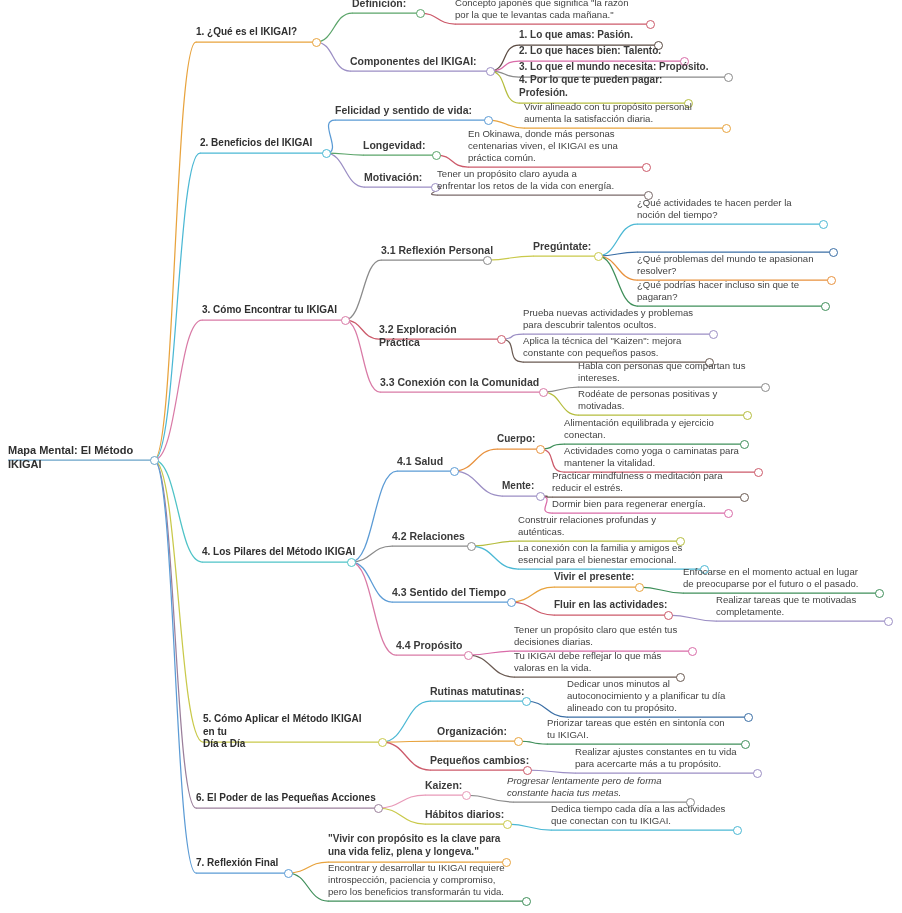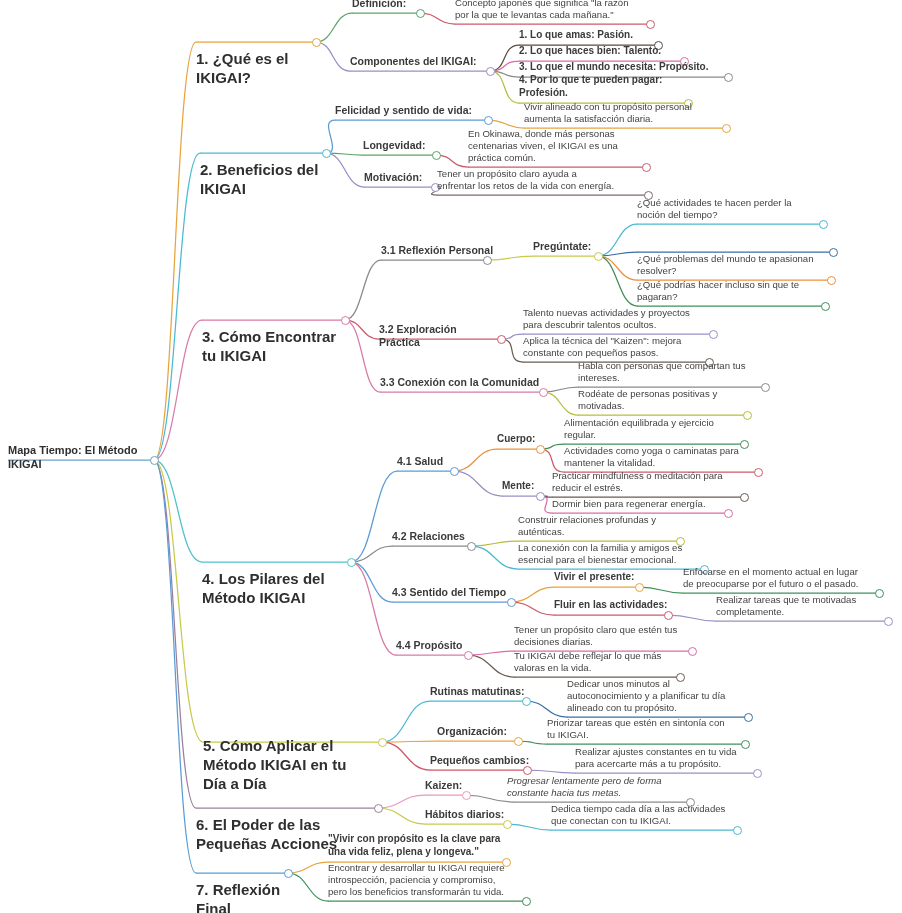--- a/index.html
+++ b/index.html
@@ -41,24 +41,23 @@
   .node .txt {
     display: block;
     white-space: pre-line;
   }
   .n-root {
     font-size: 11px;
     font-weight: bold;
     color: #2f2f2f;
   }
   .n-l1 {
-    font-size: 15px;
+    font-size: 10px;
     font-weight: bold;
     color: #2f2f2f;
-    margin-top: 24px;
   }
   .n-l2 {
     font-size: 10.5px;
     font-weight: bold;
     color: #3a3a3a;
   }
   .n-l3 {
     font-size: 10px;
     font-weight: bold;
     color: #3a3a3a;
@@ -203,21 +202,21 @@
       <path d="M 196 808 L 378 808" fill="none" stroke="#9b7f9b" stroke-width="1.25"></path>
       <path d="M 425 795 L 466 795" fill="none" stroke="#e89ab8" stroke-width="1.25"></path>
       <path d="M 513 802 L 690 802" fill="none" stroke="#8a8a8a" stroke-width="1.25"></path>
       <path d="M 425 824 L 507 824" fill="none" stroke="#c9c94a" stroke-width="1.25"></path>
       <path d="M 551 830 L 737 830" fill="none" stroke="#4bb8d4" stroke-width="1.25"></path>
       <path d="M 196 873 L 288 873" fill="none" stroke="#5b9bd5" stroke-width="1.25"></path>
       <path d="M 328 862 L 506 862" fill="none" stroke="#e8a33d" stroke-width="1.25"></path>
       <path d="M 328 901 L 526 901" fill="none" stroke="#3f8f5a" stroke-width="1.25"></path>
     </svg>
   <div id="nodes">
-      <div class="node n-root" style="left: 8px; width: 142px; top: 444px;"><span class="txt">Mapa Tiempo: El Método IKIGAI</span></div>
+      <div class="node n-root" style="left: 8px; width: 142px; top: 444px;"><span class="txt">Mapa Mental: El Método IKIGAI</span></div>
       <div class="dot" style="left: 149.5px; top: 455.5px; border-color: rgb(106, 163, 200);"></div>
       <div class="node n-l1" style="left: 196px; width: 116px; top: 26px;"><span class="txt">1. ¿Qué es el IKIGAI?</span></div>
       <div class="dot" style="left: 311.5px; top: 37.5px; border-color: rgb(232, 163, 61);"></div>
       <div class="node n-l2" style="left: 352px; width: 62px; top: -3px;"><span class="txt">Definición:</span></div>
       <div class="dot" style="left: 415.5px; top: 8.5px; border-color: rgb(90, 164, 105);"></div>
       <div class="node n-leaf" style="left: 455px; width: 190px; top: -3px;"><span class="txt">Concepto japonés que significa "la razón
 por la que te levantas cada mañana."</span></div>
       <div class="dot" style="left: 645.5px; top: 19.5px; border-color: rgb(204, 90, 106);"></div>
       <div class="node n-l2" style="left: 350px; width: 134px; top: 55px;"><span class="txt">Componentes del IKIGAI:</span></div>
       <div class="dot" style="left: 485.5px; top: 66.5px; border-color: rgb(155, 142, 196);"></div>
@@ -259,42 +258,42 @@
       <div class="dot" style="left: 818.5px; top: 219.5px; border-color: rgb(75, 184, 212);"></div>
       <div class="dot" style="left: 828.5px; top: 247.5px; border-color: rgb(58, 110, 165);"></div>
       <div class="node n-leaf" style="left: 637px; width: 190px; top: 253px;"><span class="txt">¿Qué problemas del mundo te apasionan
 resolver?</span></div>
       <div class="dot" style="left: 826.5px; top: 275.5px; border-color: rgb(232, 145, 61);"></div>
       <div class="node n-leaf" style="left: 637px; width: 184px; top: 279px;"><span class="txt">¿Qué podrías hacer incluso sin que te
 pagaran?</span></div>
       <div class="dot" style="left: 820.5px; top: 301.5px; border-color: rgb(63, 143, 90);"></div>
       <div class="node n-l2" style="left: 379px; width: 120px; top: 323px;"><span class="txt">3.2 Exploración Práctica</span></div>
       <div class="dot" style="left: 496.5px; top: 334.5px; border-color: rgb(204, 90, 106);"></div>
-      <div class="node n-leaf" style="left: 523px; width: 186px; top: 307px;"><span class="txt">Talento nuevas actividades y proyectos
+      <div class="node n-leaf" style="left: 523px; width: 186px; top: 307px;"><span class="txt">Prueba nuevas actividades y problemas
 para descubrir talentos ocultos.</span></div>
       <div class="dot" style="left: 708.5px; top: 329.5px; border-color: rgb(155, 142, 196);"></div>
       <div class="node n-leaf" style="left: 523px; width: 182px; top: 335px;"><span class="txt">Aplica la técnica del "Kaizen": mejora
 constante con pequeños pasos.</span></div>
       <div class="dot" style="left: 704.5px; top: 357.5px; border-color: rgb(106, 90, 82);"></div>
       <div class="node n-l2" style="left: 380px; width: 160px; top: 376px;"><span class="txt">3.3 Conexión con la Comunidad</span></div>
       <div class="dot" style="left: 538.5px; top: 387.5px; border-color: rgb(217, 122, 166);"></div>
       <div class="node n-leaf" style="left: 578px; width: 184px; top: 360px;"><span class="txt">Habla con personas que compartan tus
 intereses.</span></div>
       <div class="dot" style="left: 760.5px; top: 382.5px; border-color: rgb(138, 138, 138);"></div>
       <div class="node n-leaf" style="left: 578px; width: 166px; top: 388px;"><span class="txt">Rodéate de personas positivas y
 motivadas.</span></div>
       <div class="dot" style="left: 742.5px; top: 410.5px; border-color: rgb(181, 189, 62);"></div>
       <div class="node n-l1" style="left: 202px; width: 160px; top: 546px;"><span class="txt">4. Los Pilares del Método IKIGAI</span></div>
       <div class="dot" style="left: 346.5px; top: 557.5px; border-color: rgb(79, 195, 199);"></div>
       <div class="node n-l2" style="left: 397px; width: 54px; top: 455px;"><span class="txt">4.1 Salud</span></div>
       <div class="dot" style="left: 449.5px; top: 466.5px; border-color: rgb(91, 155, 213);"></div>
       <div class="node n-l3" style="left: 497px; width: 48px; top: 433px;"><span class="txt">Cuerpo:</span></div>
       <div class="dot" style="left: 535.5px; top: 444.5px; border-color: rgb(232, 145, 61);"></div>
       <div class="node n-leaf" style="left: 564px; width: 176px; top: 417px;"><span class="txt">Alimentación equilibrada y ejercicio
-regular.</span></div>
+conectan.</span></div>
       <div class="dot" style="left: 739.5px; top: 439.5px; border-color: rgb(63, 143, 90);"></div>
       <div class="node n-leaf" style="left: 564px; width: 190px; top: 445px;"><span class="txt">Actividades como yoga o caminatas para
 mantener la vitalidad.</span></div>
       <div class="dot" style="left: 753.5px; top: 467.5px; border-color: rgb(204, 90, 106);"></div>
       <div class="node n-l3" style="left: 502px; width: 42px; top: 480px;"><span class="txt">Mente:</span></div>
       <div class="dot" style="left: 535.5px; top: 491.5px; border-color: rgb(155, 142, 196);"></div>
       <div class="node n-leaf" style="left: 552px; width: 188px; top: 470px;"><span class="txt">Practicar mindfulness o meditación para
 reducir el estrés.</span></div>
       <div class="dot" style="left: 739.5px; top: 492.5px; border-color: rgb(106, 90, 82);"></div>
       <div class="node n-leaf" style="left: 552px; width: 172px; top: 498px;"><span class="txt">Dormir bien para regenerar energía.</span></div>

